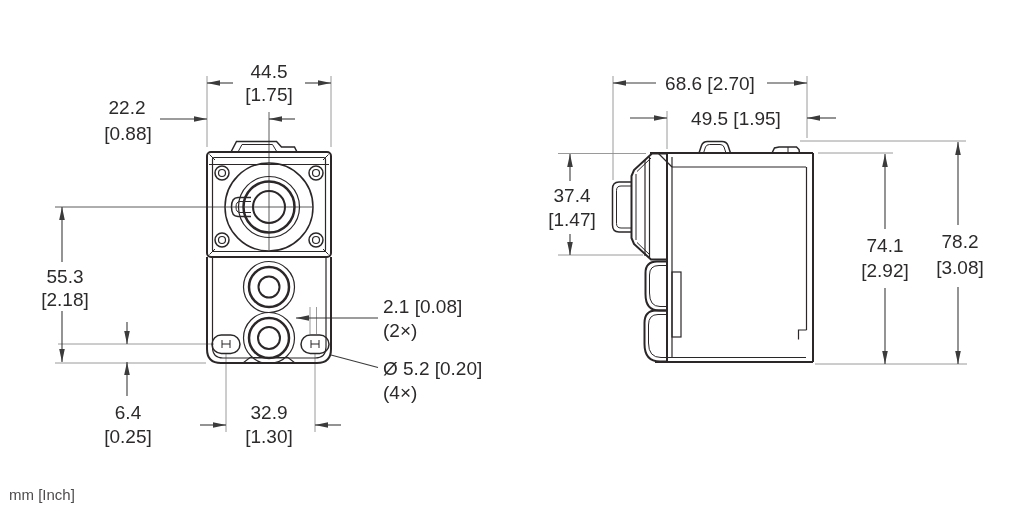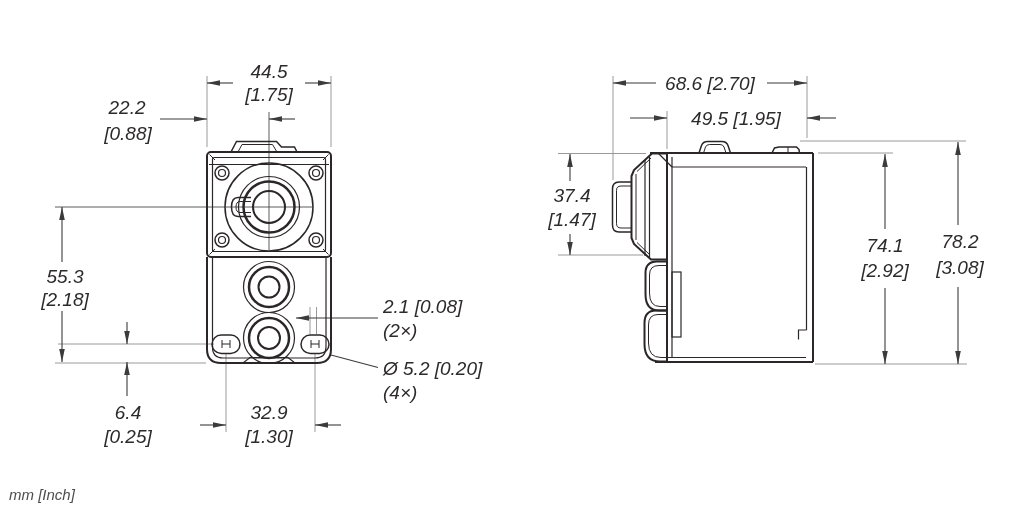--- a/index.html
+++ b/index.html
@@ -1,17 +1,17 @@
 <!DOCTYPE html>
 <html><head>
 <meta charset="utf-8">
 <style>
   html,body{margin:0;padding:0;background:#ffffff;}
   .stage{position:relative;width:1022px;height:511px;background:#ffffff;overflow:hidden;
-         font-family:"Liberation Sans","DejaVu Sans",sans-serif;font-style:italic;}
+         font-family:"Liberation Sans","DejaVu Sans",sans-serif;}
   svg{display:block;}
   text{font-family:"Liberation Sans","DejaVu Sans",sans-serif;fill:#2d2a2b;font-size:19px;}
   text.small{font-size:15px;fill:#4f4c4d;}
   .obj{stroke:#2b2728;fill:none;}
   .dim{stroke:#3b3b3b;stroke-width:1.1;fill:none;}
   .arr{fill:#3b3b3b;stroke:none;}
   .ext{stroke:#8f8f8f;stroke-width:0.9;fill:none;}
   .cl{stroke:#4a4a4a;stroke-width:0.9;fill:none;}
 </style>
 </head>

